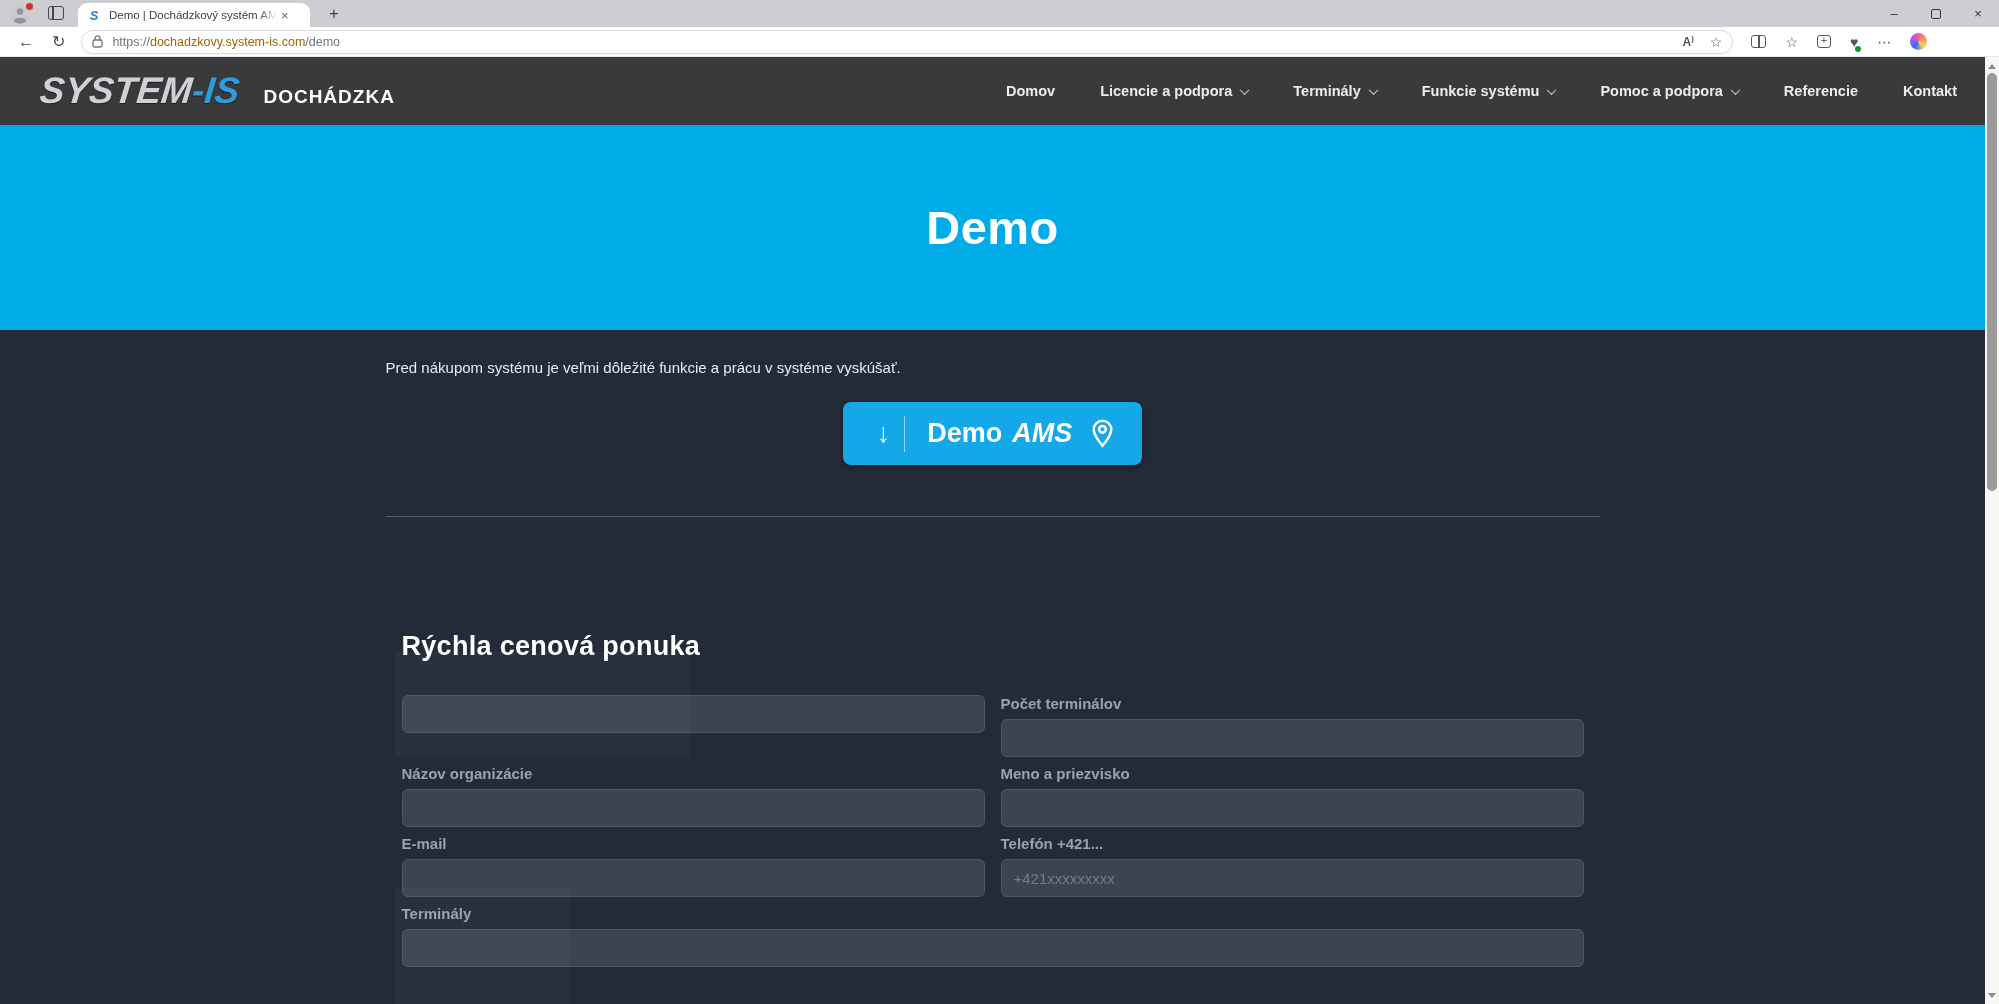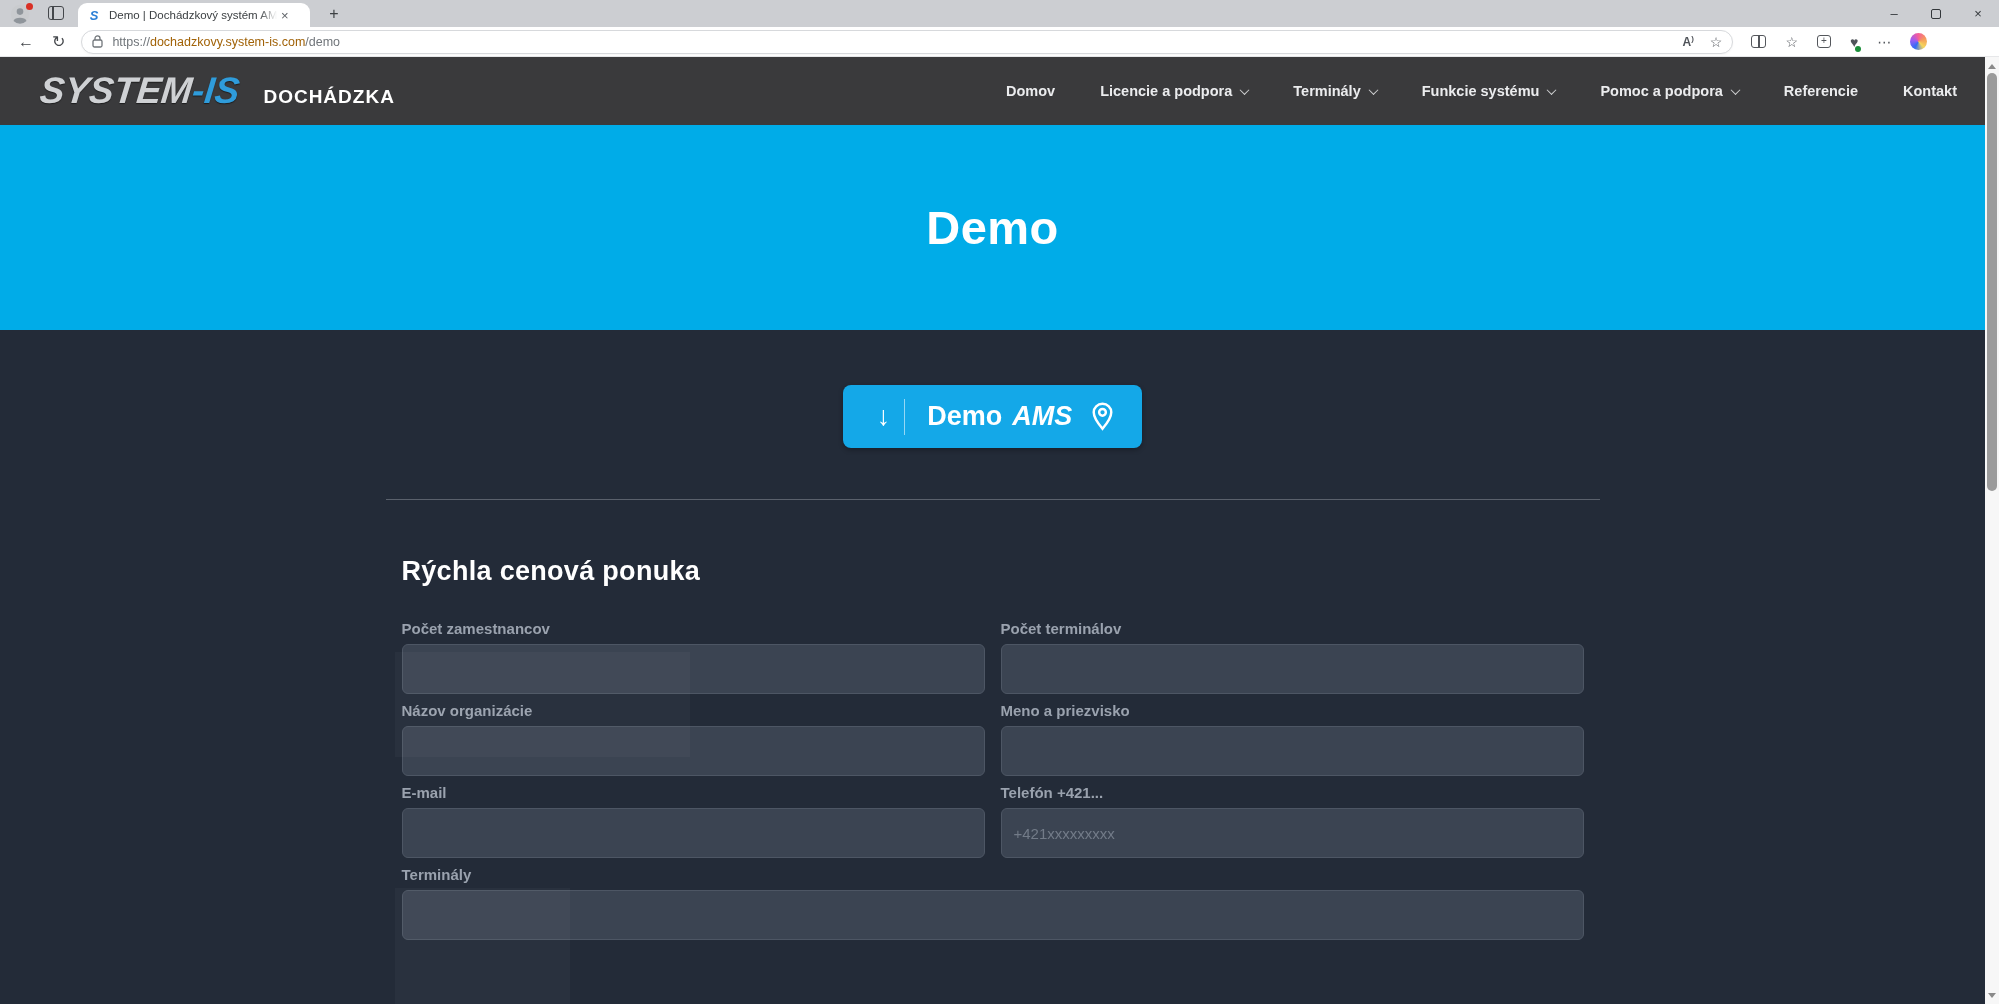--- a/index.html
+++ b/index.html
@@ -66,24 +66,24 @@
   .intro-p + .intro-p { margin-top:29px; }
   .demo-btn { display:flex; align-items:center; width:fit-content; margin:26px auto 0; height:63px; padding:0 24px 0 22px; background:#14a8e8; border:none; border-radius:8px; cursor:pointer; box-shadow:0 2px 5px rgba(0,0,0,.3); }
   .dl-arrow { color:#fff; font-size:27px; font-weight:700; line-height:1; padding:0 14px 0 12px; }
   .btn-divider { width:1px; height:36px; background:rgba(255,255,255,.55); }
   .btn-label { color:#fff; font-size:27px; font-weight:600; margin-left:22px; white-space:nowrap; }
   .btn-label b { font-weight:800; font-style:italic; margin-left:10px; }
   .pin-svg { width:31px; height:31px; margin-left:15px; }
   .divider { border:none; border-top:1px solid #5a616c; margin-top:51px; }
 
   .form-wrap { padding:0 16px; }
-  .form-title { margin-top:56px; font-size:27px; font-weight:800; color:#fff; letter-spacing:0.3px; }
+  .form-title { margin-top:114px; font-size:27px; font-weight:800; color:#fff; letter-spacing:0.3px; }
   .form-grid { margin-top:33px; display:grid; grid-template-columns:1fr 1fr; column-gap:16px; row-gap:8px; }
   .field label { display:block; font-size:15px; font-weight:700; color:#9aa2ae; margin-bottom:7px; }
-  .field input, .field textarea { width:100%; height:50px; background:#3b4452; border:1px solid #4d5664; border-radius:6px; color:#e8ebee; font-size:15px; padding:0 12px; font-family:"Liberation Sans", sans-serif; outline:none; }
+  .field input, .field textarea { width:100%; height:38px; background:#3b4452; border:1px solid #4d5664; border-radius:6px; color:#e8ebee; font-size:15px; padding:0 12px; font-family:"Liberation Sans", sans-serif; outline:none; }
   .field textarea { resize:none; padding-top:10px; }
   .field input::placeholder, .field textarea::placeholder { color:#727b88; }
   .field.full { grid-column:1 / -1; }
 
   
   .scrollbar { position:absolute; left:1985px; top:57px; width:14px; height:947px; background:#f7f7f7; }
   .sb-up, .sb-down { position:absolute; left:0; width:14px; height:14px; display:flex; align-items:center; justify-content:center; }
   .sb-up { top:2px; } .sb-down { bottom:2px; }
   .sb-tri-up { width:0; height:0; border-left:4px solid transparent; border-right:4px solid transparent; border-bottom:5px solid #8a8a8a; }
   .sb-tri-down { width:0; height:0; border-left:4px solid transparent; border-right:4px solid transparent; border-top:5px solid #8a8a8a; }
@@ -180,38 +180,38 @@
 
   <header class="hero">
     <h1>Demo</h1>
   </header>
 
   <main class="main-section">
     <div class="reveal-box rb1"></div>
     <div class="reveal-box rb2"></div>
 
     <div class="container">
+      <p class="intro-p">Pred nákupom systému je veľmi dôležité funkcie a prácu v systéme vyskúšať.</p>
 
       <button class="demo-btn">
         <span class="dl-arrow">↓</span>
         <span class="btn-divider"></span>
         <span class="btn-label"><span>Demo</span><b>AMS</b></span>
         <svg class="pin-svg" viewBox="0 0 24 24">
           <path d="M12 2.2 C8.1 2.2 5.2 5.1 5.2 8.8 C5.2 13.6 12 21.5 12 21.5 S18.8 13.6 18.8 8.8 C18.8 5.1 15.9 2.2 12 2.2 Z" fill="none" stroke="#fff" stroke-width="1.9"></path>
           <circle cx="12" cy="8.8" r="2.6" fill="none" stroke="#fff" stroke-width="1.9"></circle>
         </svg>
       </button>
 
       <hr class="divider">
 
       <div class="form-wrap">
         <h2 class="form-title">Rýchla cenová ponuka</h2>
         <div class="form-grid">
           <div class="field">
-            <label>Počet zamestnancov</label>
             <input type="text" style="">
           </div>
           <div class="field">
             <label>Počet terminálov</label>
             <input type="text" style="">
           </div>
           <div class="field">
             <label>Názov organizácie</label>
             <input type="text" style="">
           </div>

